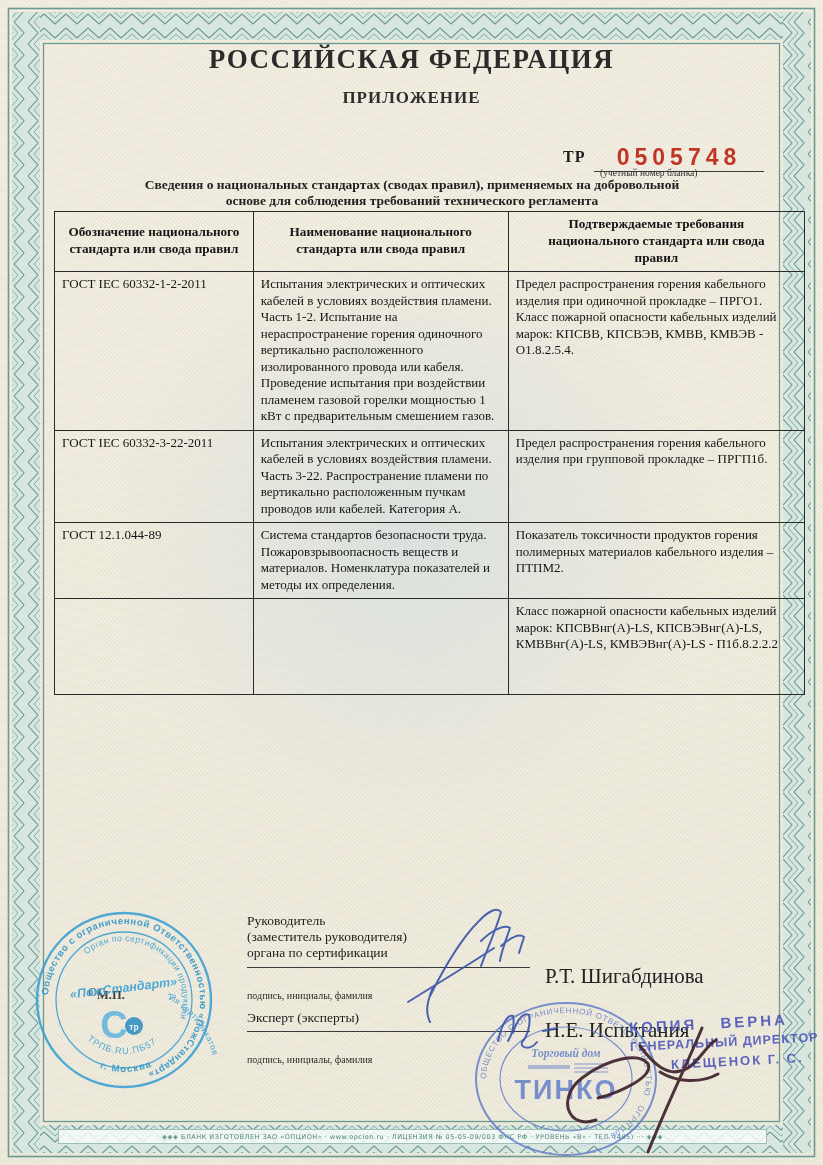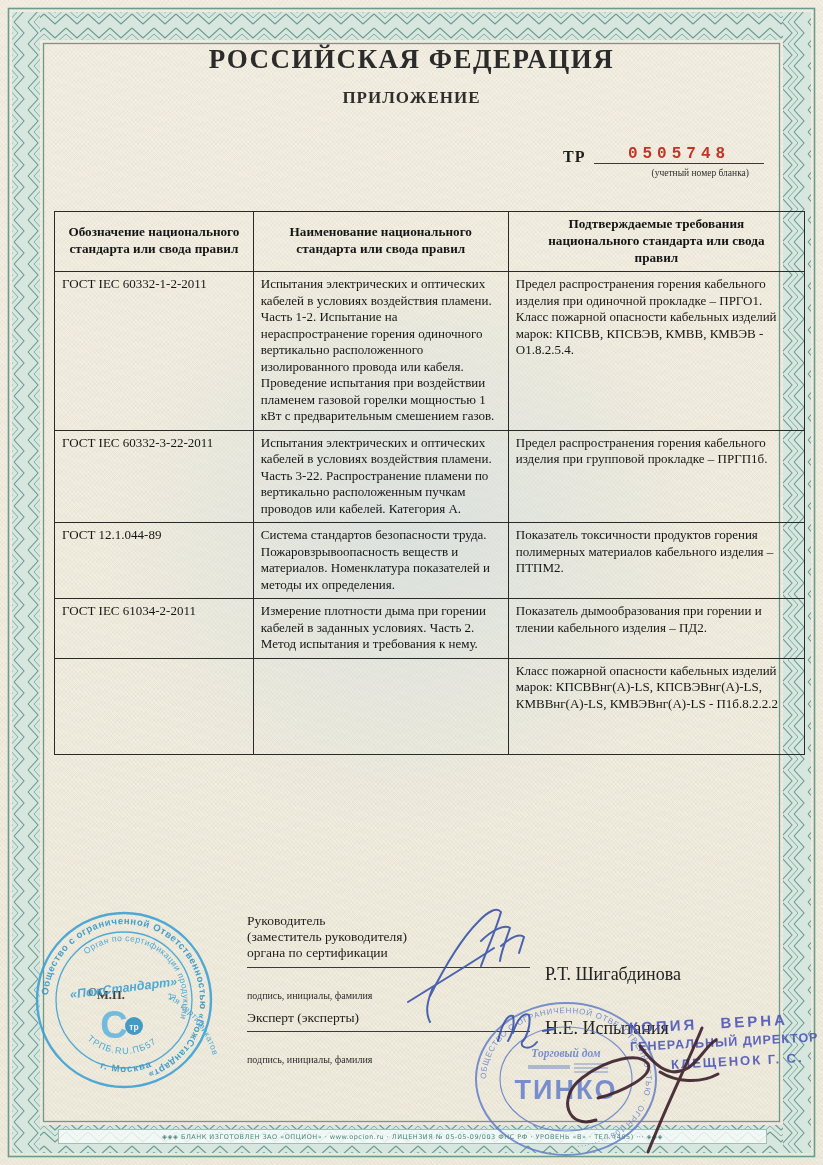--- a/index.html
+++ b/index.html
@@ -19,34 +19,34 @@
 
   .country{left:0;top:44px;width:823px;font-size:27px;font-weight:bold;letter-spacing:1.5px;color:#2b2b2b;}
   .docType{left:0;top:88px;width:823px;font-size:17px;font-weight:bold;letter-spacing:1px;color:#2e2e2e;}
   .certRow{left:0;top:108px;width:823px;display:flex;justify-content:center;align-items:flex-end;gap:10px;}
   .certTitle{font-size:21px;font-weight:bold;color:#2e2e2e;}
   .numSign{font-size:20px;font-weight:bold;}
   .certNumBox{width:190px;border-bottom:1.5px solid #3a3a3a;text-align:center;font-size:15px;padding-bottom:1px;color:#33332e;}
   .mandNote{left:70px;top:139px;width:560px;font-size:12px;font-weight:bold;color:#2e2e2e;}
   .trLabel{left:563px;top:148px;font-size:16px;font-weight:bold;letter-spacing:1px;}
   .blankBox{left:594px;top:144px;width:170px;border-bottom:1.2px solid #3a3a3a;text-align:center;}
-  .blankNum{font-family:Liberation Mono, monospace;font-size:16px;letter-spacing:5px;color:#c13527;font-weight:bold;}
-  .blankNote{left:584px;top:168px;width:165px;font-size:9.5px;color:#2e2e2e;text-align:right;}
+  .blankNum{font-family:Liberation Sans, sans-serif;font-size:23px;letter-spacing:5px;color:#c13527;font-weight:bold;}
+  .blankNote{left:600px;top:168px;width:165px;font-size:9.5px;color:#2e2e2e;text-align:left;}
   .intro{left:62px;top:177px;width:700px;font-size:13.5px;font-weight:bold;white-space:pre-line;line-height:1.22;color:#222;}
 
   table.std{position:absolute;left:54px;top:211px;width:751px;border-collapse:collapse;table-layout:fixed;
             font-size:13px;line-height:1.27;color:#151515;}
   table.std td,table.std th{border:1.4px solid #2a2a2a;padding:4px 7px 5px 7px;vertical-align:top;}
   table.std th{font-weight:bold;text-align:center;vertical-align:middle;white-space:pre-line;font-size:13.2px;}
   .pre{white-space:pre-line;}
 
   .roleBlock{left:247px;top:913px;width:215px;font-size:13.5px;line-height:1.2;white-space:pre-line;}
   .sigLine{border-bottom:1.2px solid #3a3a3a;height:0;}
   .sigCaption{font-size:10px;color:#2c2c2c;margin-top:20px;}
-  .personName{font-size:18px;color:#222;}
+  .personName{font-size:21px;color:#222;}
   .mpLabel{left:97px;top:988px;font-size:12.5px;font-weight:bold;color:#222;opacity:.85;}
 
   .copyStamp{left:630px;top:1014px;width:195px;transform:rotate(-3deg);color:#4a52b8;opacity:.88;
              font-family:"Liberation Sans",sans-serif;font-weight:bold;}
   .copyL1{font-size:15px;letter-spacing:3px;word-spacing:16px;}
   .copyL2{font-size:12.5px;letter-spacing:1px;margin-top:4px;}
   .copyL3{font-size:13px;letter-spacing:2px;margin-top:5px;margin-left:40px;}
 
   .microStrip{position:absolute;left:58px;top:1129px;width:707px;height:13px;z-index:2;
       background:rgba(247,250,248,.85);border:1px solid #9dbfb7;display:flex;align-items:center;justify-content:center;
@@ -89,20 +89,22 @@
     <div class="abs ctr country">РОССИЙСКАЯ ФЕДЕРАЦИЯ</div>
     <div class="abs ctr docType">ПРИЛОЖЕНИЕ</div>
 
 
     <div class="abs trLabel">ТР</div>
     <div class="abs blankBox">
       <span class="blankNum">0505748</span>
     </div>
     <div class="abs blankNote">(учетный номер бланка)</div>
 
+    <div class="abs ctr intro">Сведения о национальных стандартах (сводах правил), применяемых на добровольной
+основе для соблюдения требований технического регламента</div>
 
     <table class="std">
       <colgroup>
           <col style="width:26.5%">
           <col style="width:34%">
           <col style="width:39.5%">
         </colgroup>
       <tbody>
           <tr style="height:52px">
         <th>Обозначение национального
@@ -121,25 +123,20 @@
       </tr>
       <tr style="height:82px">
         <td>ГОСТ IEC 60332-3-22-2011</td>
         <td>Испытания электрических и оптических кабелей в условиях воздействия пламени. Часть 3-22. Распространение пламени по вертикально расположенным пучкам проводов или кабелей. Категория А.</td>
         <td class="pre">Предел распространения горения кабельного изделия при групповой прокладке – ПРГП1б.</td>
       </tr>
       <tr style="height:71px">
         <td>ГОСТ 12.1.044-89</td>
         <td>Система стандартов безопасности труда. Пожаровзрывоопасность веществ и материалов. Номенклатура показателей и методы их определения.</td>
         <td class="pre">Показатель токсичности продуктов горения полимерных материалов кабельного изделия – ПТПМ2.</td>
-      </tr>
-      <tr style="height:58px">
-        <td>ГОСТ IEC 61034-2-2011</td>
-        <td>Измерение плотности дыма при горении кабелей в заданных условиях. Часть 2. Метод испытания и требования к нему.</td>
-        <td class="pre">Показатель дымообразования при горении и тлении кабельного изделия – ПД2.</td>
       </tr>
       <tr style="height:96px">
         <td></td>
         <td></td>
         <td class="pre">Класс пожарной опасности кабельных изделий марок: КПСВВнг(А)-LS, КПСВЭВнг(А)-LS, КМВВнг(А)-LS, КМВЭВнг(А)-LS - П1б.8.2.2.2</td>
       </tr>
     </tbody>
       </table>
 
     <div class="abs roleBlock">Руководитель

